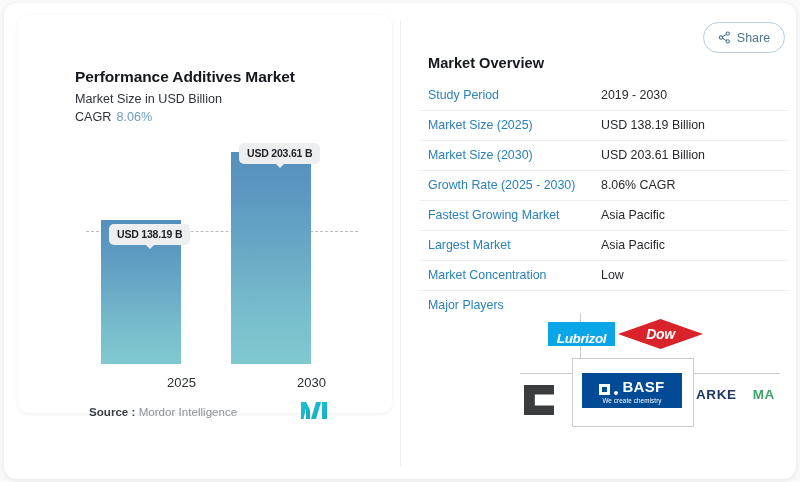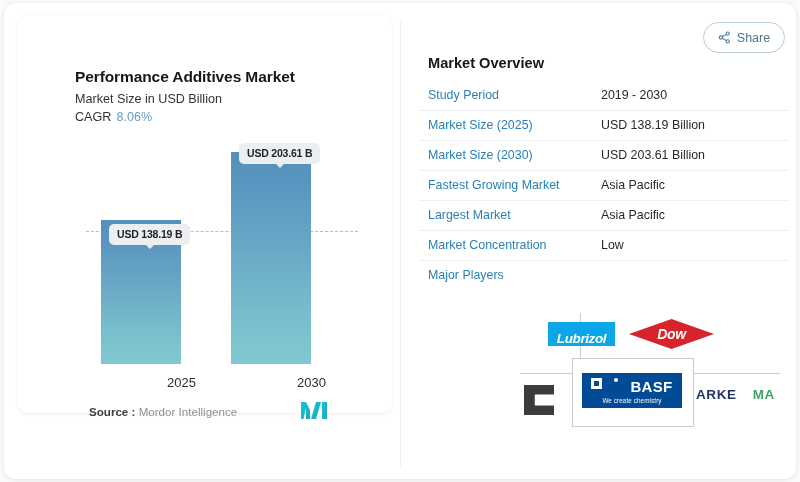--- a/index.html
+++ b/index.html
@@ -126,34 +126,34 @@
   .gl-h1{left:16px;top:60px;width:260px;height:1px;}
   .gl-v2{left:180px;top:60px;width:1px;height:52px;}
   .gl-v3{left:76px;top:60px;width:1px;height:40px;}
 
   .lg{position:absolute;}
 
   .lubrizol{left:44px;top:9px;width:67px;height:24px;
     background:#0aa6e8;display:flex;align-items:flex-end;justify-content:center;}
   .lubrizol span{color:#ffffff;font-size:13.5px;font-style:italic;font-weight:bold;letter-spacing:-0.4px;}
 
-  .dow{left:125px;top:6px;width:85px;height:30px;}
+  .dow{left:114px;top:6px;width:85px;height:30px;}
   .dow-dia{position:absolute;left:0;top:0;width:85px;height:30px;
     background:#d8232a;
     clip-path:polygon(50% 0%,100% 50%,50% 100%,0% 50%);
     display:flex;align-items:center;justify-content:center;}
   .dow-dia span{color:#ffffff;font-size:14px;font-weight:bold;font-style:italic;letter-spacing:-0.3px;}
 
   .basf-box{
     position:absolute;left:68px;top:45px;width:120px;height:67px;
     background:#ffffff;border:1px solid #c9cccf;
   }
   .basf{left:78px;top:60px;width:100px;height:35px;background:#004a96;
     display:flex;flex-direction:column;align-items:center;justify-content:center;}
-  .basf-top{display:flex;align-items:flex-start;gap:12px;}
+  .basf-top{display:flex;align-items:flex-end;gap:4px;}
   .basf-sq{width:11px;height:11px;background:#ffffff;position:relative;}
   .basf-sq:after{content:"";position:absolute;left:3px;top:3px;width:5px;height:5px;background:#004a96;}
   .basf-dot{width:4px;height:4px;background:#ffffff;border-radius:50%;}
   .basf-txt{color:#ffffff;font-size:15px;font-weight:bold;letter-spacing:0.3px;}
   .basf-tag{color:#ffffff;font-size:6.3px;margin-top:2px;letter-spacing:0.1px;}
 
   .cabot{left:20px;top:72px;width:30px;height:30px;}
   .cabot-c{width:30px;height:30px;background:#3b3c3d;
     clip-path:polygon(0 0,100% 0,100% 32%,36% 32%,36% 68%,100% 68%,100% 100%,0 100%);}
 
@@ -234,20 +234,24 @@
       </div>
       <div class="row">
         <div class="k">Market Size (2025)</div>
         <div class="v">USD 138.19 Billion</div>
       </div>
       <div class="row">
         <div class="k">Market Size (2030)</div>
         <div class="v">USD 203.61 Billion</div>
       </div>
       <div class="row">
+        <div class="k">Growth Rate (2025 - 2030)</div>
+        <div class="v">8.06% CAGR</div>
+      </div>
+      <div class="row">
         <div class="k">Fastest Growing Market</div>
         <div class="v">Asia Pacific</div>
       </div>
       <div class="row">
         <div class="k">Largest Market</div>
         <div class="v">Asia Pacific</div>
       </div>
       <div class="row">
         <div class="k">Market Concentration</div>
         <div class="v">Low</div>

